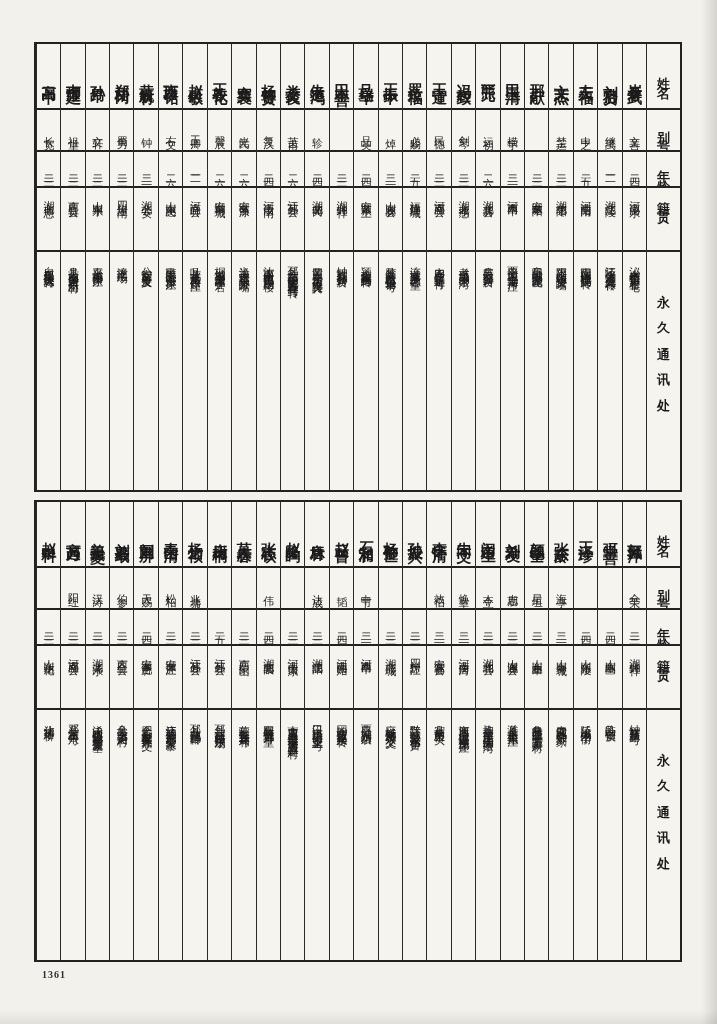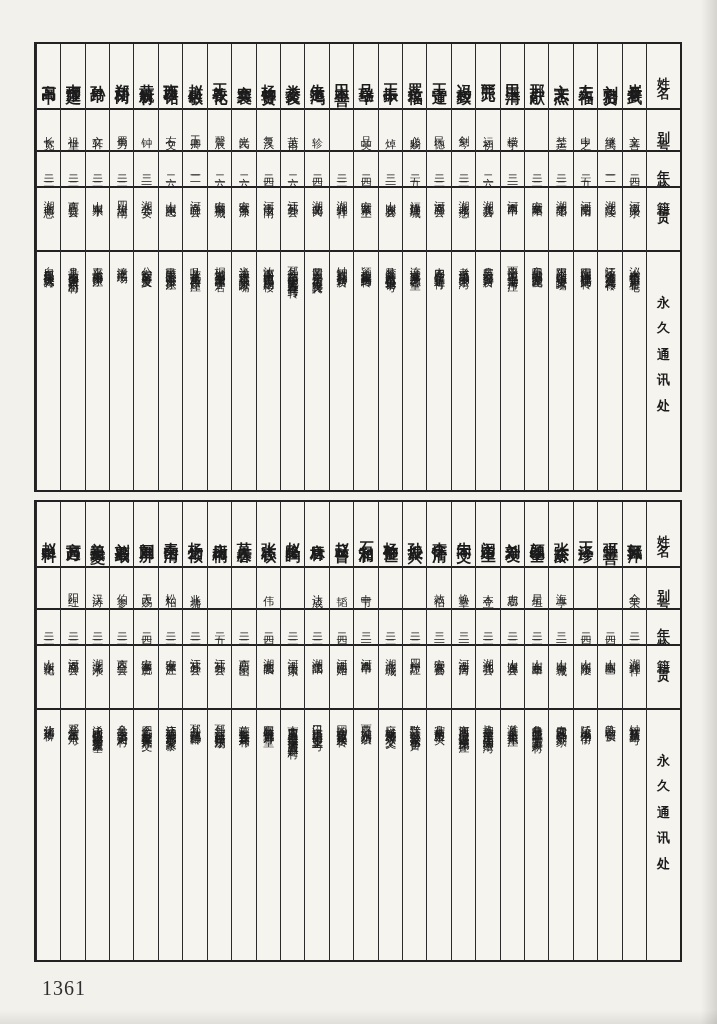--- a/index.html
+++ b/index.html
@@ -63,23 +63,24 @@
   .name-txt  {font-size:15px;font-weight:bold;letter-spacing:3px;}
   .byname-txt{font-size:11px;letter-spacing:3px;}
   .age-txt   {font-size:11px;letter-spacing:3px;}
   .native-txt{font-size:11px;letter-spacing:2px;}
   .addr-txt  {font-size:11px;letter-spacing:1.5px;}
 
   .hdr-txt   {font-size:13px;font-weight:bold;letter-spacing:9px;}
   .hdr-addr-txt{font-size:13px;font-weight:bold;letter-spacing:26px;padding-top:26px;}
 
   .page-number{
-    position:absolute;left:42px;bottom:24px;
-    font-size:20px;color:#2e2e2e;letter-spacing:1px;
+    position:absolute;left:42px;bottom:44px;
+    font-size:10px;color:#2e2e2e;letter-spacing:1px;
     font-family:"Liberation Serif","DejaVu Serif",serif;
+    font-weight:bold;
   }
 </style>
 </head>
 <body>
 
 <div class="page">
 
   <div class="ctable t-top">
     <div class="col header-col">
       <div class="cell r-name">

